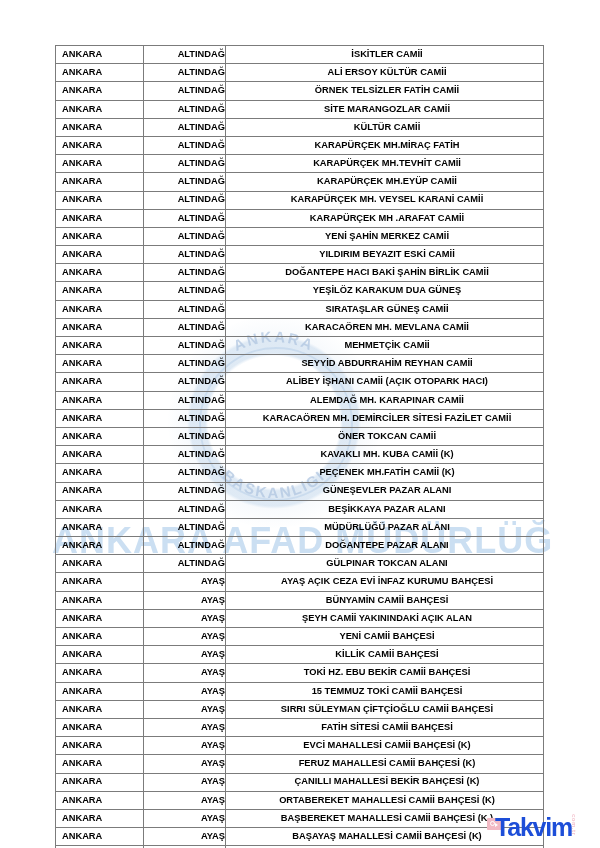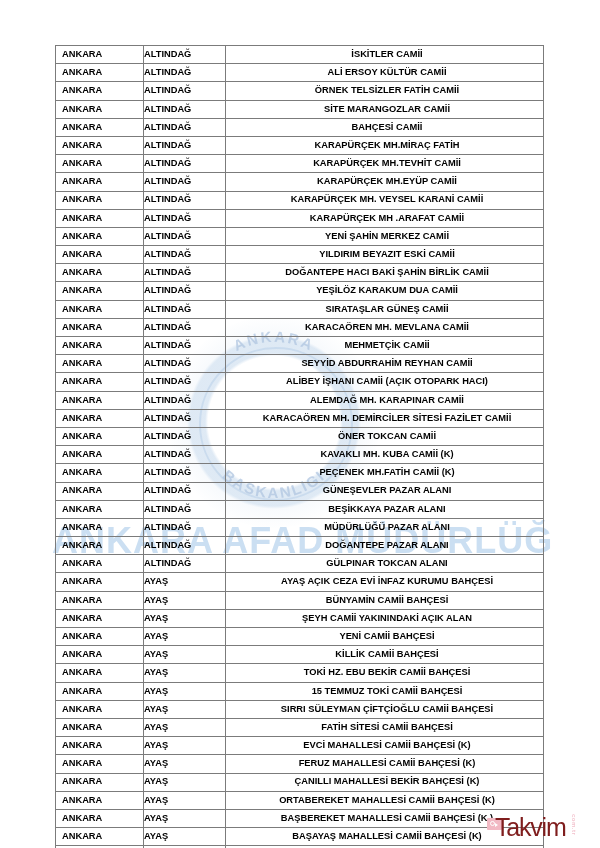--- a/index.html
+++ b/index.html
@@ -98,21 +98,21 @@
     font-size: 9.3px;
     font-weight: bold;
     color: #000000;
     line-height: 1;
     white-space: nowrap;
     overflow: hidden;
     background: transparent;
     box-sizing: border-box;
   }
   #data-table td.cell-il   { text-align: left; padding-left: 6px; }
-  #data-table td.cell-ilce { text-align: left; padding-left: 0; }
+  #data-table td.cell-ilce { text-align: right; padding-left: 0; }
   #data-table td.cell-yer  { text-align: center; padding-left: 5px; }
 
   
   #takvim-logo {
     position: absolute;
     left: 487px;
     top: 812px;
     width: 100px;
     height: 30px;
     z-index: 3;
@@ -146,23 +146,23 @@
     height: 0;
     border-left: 3px solid #ffffff;
     border-top: 2px solid transparent;
     border-bottom: 2px solid transparent;
   }
   #takvim-logo .wordmark {
     position: absolute;
     left: 8px;
     top: 0;
     font-size: 25px;
-    font-weight: normal;
+    font-weight: bold;
     letter-spacing: -1.2px;
-    color: #7f1d1d;
+    color: #1d4ed8;
     line-height: 30px;
   }
   #takvim-logo .domain {
     position: absolute;
     left: 84px;
     top: 2px;
     font-size: 6px;
     font-weight: bold;
     color: #f3c3ce;
     writing-mode: vertical-rl;
@@ -211,21 +211,21 @@
         <td class="cell-yer">ÖRNEK TELSİZLER FATİH CAMİİ</td>
       </tr>
       <tr>
         <td class="cell-il">ANKARA</td>
         <td class="cell-ilce">ALTINDAĞ</td>
         <td class="cell-yer">SİTE MARANGOZLAR CAMİİ</td>
       </tr>
       <tr>
         <td class="cell-il">ANKARA</td>
         <td class="cell-ilce">ALTINDAĞ</td>
-        <td class="cell-yer">BAHÇESİ CAMİİ</td>
+        <td class="cell-yer">KÜLTÜR CAMİİ</td>
       </tr>
       <tr>
         <td class="cell-il">ANKARA</td>
         <td class="cell-ilce">ALTINDAĞ</td>
         <td class="cell-yer">KARAPÜRÇEK MH.MİRAÇ FATİH</td>
       </tr>
       <tr>
         <td class="cell-il">ANKARA</td>
         <td class="cell-ilce">ALTINDAĞ</td>
         <td class="cell-yer">KARAPÜRÇEK MH.TEVHİT CAMİİ</td>
@@ -256,21 +256,21 @@
         <td class="cell-yer">YILDIRIM BEYAZIT ESKİ CAMİİ</td>
       </tr>
       <tr>
         <td class="cell-il">ANKARA</td>
         <td class="cell-ilce">ALTINDAĞ</td>
         <td class="cell-yer">DOĞANTEPE HACI BAKİ ŞAHİN BİRLİK CAMİİ</td>
       </tr>
       <tr>
         <td class="cell-il">ANKARA</td>
         <td class="cell-ilce">ALTINDAĞ</td>
-        <td class="cell-yer">YEŞİLÖZ KARAKUM DUA CAMİİ</td>
+        <td class="cell-yer">YEŞİLÖZ KARAKUM DUA GÜNEŞ</td>
       </tr>
       <tr>
         <td class="cell-il">ANKARA</td>
         <td class="cell-ilce">ALTINDAĞ</td>
         <td class="cell-yer">SIRATAŞLAR GÜNEŞ CAMİİ</td>
       </tr>
       <tr>
         <td class="cell-il">ANKARA</td>
         <td class="cell-ilce">ALTINDAĞ</td>
         <td class="cell-yer">KARACAÖREN MH. MEVLANA CAMİİ</td>

